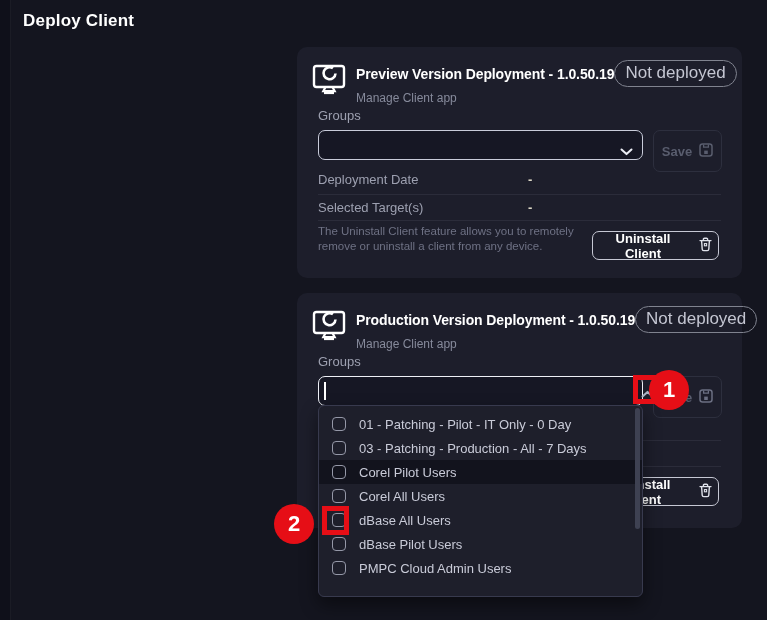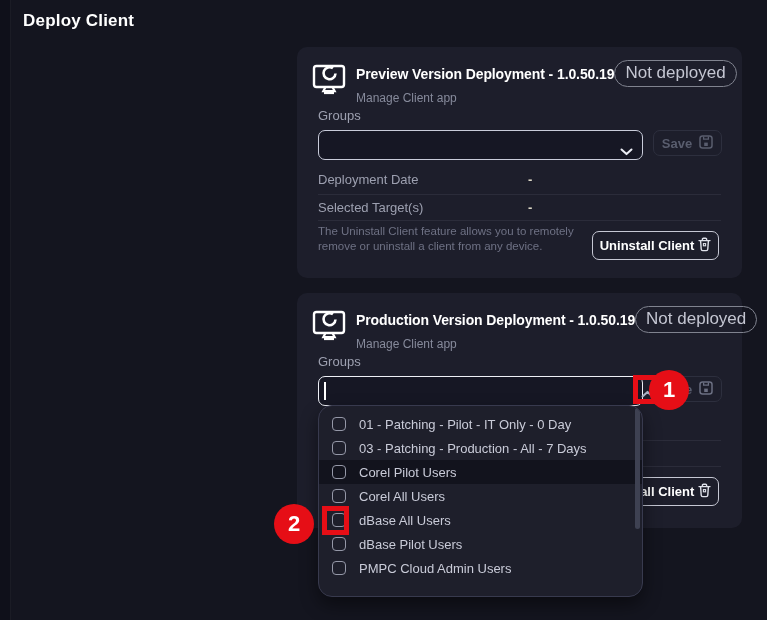--- a/index.html
+++ b/index.html
@@ -23,37 +23,37 @@
   .card-sub{font-size:12px;color:#868a9b;margin-top:4px;}
 
   .groups-label{position:absolute;left:21px;top:61px;font-size:13px;color:#9da0b0;}
 
   .group-control{position:absolute;left:21px;top:83px;width:325px;height:30px;border-radius:7px;background:#161724;box-sizing:border-box;}
   .group-select{border:1px solid #c9ccda;}
   .group-input{border:1px solid #eef0f6;}
   .chev-down{position:absolute;right:9px;top:11px;}
   .text-cursor{position:absolute;left:5px;top:5px;width:2px;height:18px;background:#fff;}
 
-  .save-btn{position:absolute;left:356px;top:83px;width:69px;height:26px;border:1px solid #2d2f3e;border-radius:7px;
+  .save-btn{position:absolute;left:356px;top:83px;width:69px;height:42px;border:1px solid #2d2f3e;border-radius:7px;
     color:#595d6e;font-size:13px;font-weight:bold;background:transparent;
     display:flex;align-items:center;justify-content:center;gap:7px;box-sizing:border-box;font-family:inherit;}
 
   .kv-label{position:absolute;left:21px;font-size:13px;color:#9da0b0;}
   .kv-value{position:absolute;left:231px;font-size:13px;font-weight:bold;color:#ddd8c6;}
   .kv-1{top:125px;} .kv-2{top:153px;}
   .divider{position:absolute;left:21px;width:403px;height:1px;background:#2b2c3a;}
   .div-1{top:147px;} .div-2{top:173px;}
 
   .un-desc{position:absolute;left:21px;top:177px;width:272px;font-size:11.5px;line-height:15px;color:#6e7184;}
   .un-btn{position:absolute;left:295px;top:184px;width:127px;height:29px;border:1px solid #c6c8d4;border-radius:7px;
     color:#fff;font-size:13px;font-weight:bold;background:transparent;
-    display:flex;align-items:center;justify-content:center;gap:4px;box-sizing:border-box;font-family:inherit;}
+    display:flex;align-items:center;justify-content:center;gap:12px;box-sizing:border-box;font-family:inherit;}
 
   .dropdown{position:absolute;left:318px;top:405px;width:325px;height:192px;background:#1e1f2b;
-    border:1px solid #383a4e;border-radius:14px;z-index:10;overflow:hidden;box-sizing:border-box;
+    border:1px solid #383a4e;border-radius:6px;z-index:10;overflow:hidden;box-sizing:border-box;
     padding-top:6px;box-shadow:0 8px 18px rgba(0,0,0,.45);}
   .dd-item{display:flex;align-items:center;gap:13px;height:24px;padding-left:13px;}
   .dd-item.hl{background:#12131d;}
   .dd-check{width:14px;height:14px;border:1.5px solid #9598a8;border-radius:4px;flex:none;box-sizing:border-box;background:transparent;}
   .dd-label{font-size:13px;color:#c9cbd8;white-space:nowrap;}
   .dd-scrollbar{position:absolute;right:2px;top:2px;width:5px;height:121px;background:#3e4152;border-radius:3px;}
 
   .chev-up-float{position:absolute;left:641px;top:384px;z-index:11;}
 
   .ann-square{position:absolute;border:5px solid #e60e16;box-sizing:border-box;z-index:20;}

